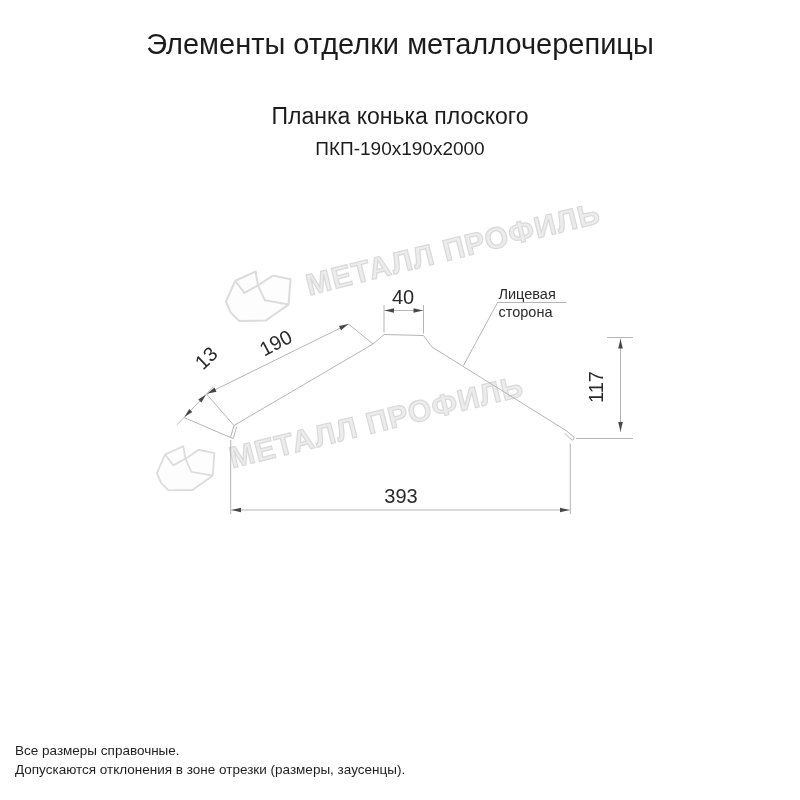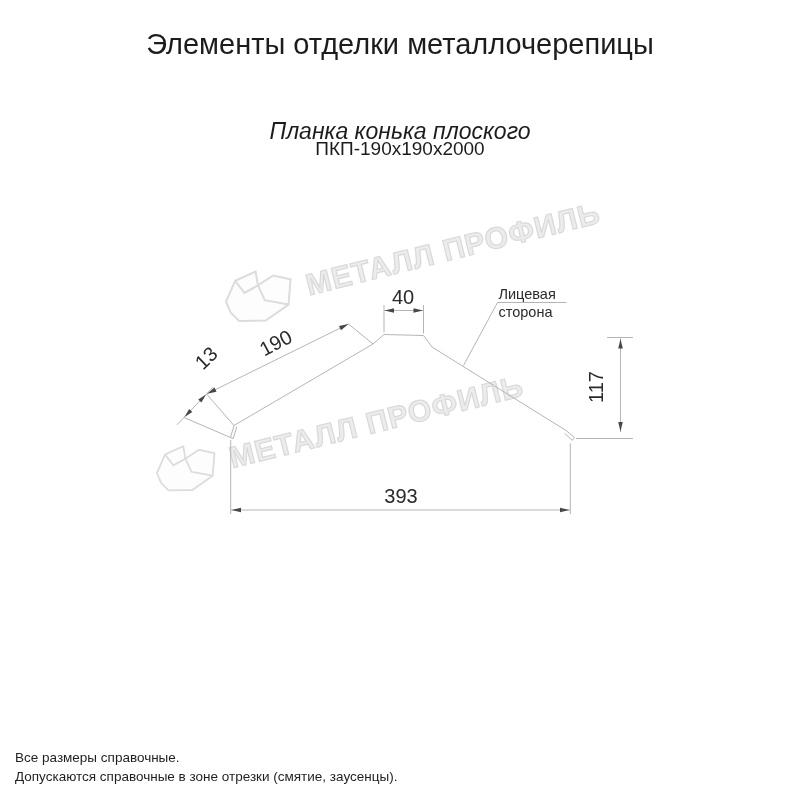--- a/index.html
+++ b/index.html
@@ -1,22 +1,22 @@
 <!DOCTYPE html>
 <html><head>
 <meta charset="utf-8">
 <style>
   html,body{margin:0;padding:0;background:#ffffff;}
   #page{position:relative;width:718px;height:800px;background:#ffffff;overflow:hidden;
         font-family:"Liberation Sans","DejaVu Sans",sans-serif;}
   .hdr{position:absolute;left:0;width:800px;text-align:center;color:#1c1c1c;}
   #title{top:28px;font-size:29px;letter-spacing:0px;}
-  #subtitle{top:118px;font-size:23px;font-style:italic;}
+  #subtitle{top:103px;font-size:23px;}
   #model{top:138px;font-size:19px;}
-  .footer{position:absolute;left:15px;color:#1f1f1f;font-size:13.5px;line-height:18.5px;margin-top:7px;}
+  .footer{position:absolute;left:15px;color:#1f1f1f;font-size:13.5px;line-height:18.5px;}
   #footer{top:742px;}
   
   .wm{position:absolute;display:flex;align-items:center;gap:10px;z-index:1;
       transform:rotate(-14deg);transform-origin:left center;white-space:nowrap;}
   .wm-text{font-size:30px;font-weight:bold;letter-spacing:1px;
            color:#ececec;-webkit-text-stroke:1.2px #d9d9d9;}
   #wm1{left:225px;top:278px;}
   #wm2{left:156px;top:452px;}
   svg.draw{position:absolute;left:0;top:0;z-index:2;}
   .ln{stroke:#b5b5b5;stroke-width:1;fill:none;}
@@ -92,16 +92,16 @@
     <text class="dimtxt" x="401" y="503" text-anchor="middle">393</text>
 
     <line class="ln" x1="497.5" y1="302.5" x2="463.5" y2="365.5"></line>
     <line class="ln" x1="497.5" y1="302.5" x2="566.5" y2="302.5"></line>
     <text class="calltxt" x="498.5" y="298.5">Лицевая</text>
     <text class="calltxt" x="498.5" y="316.5">сторона</text>
   </svg>
 
   <div id="footer" class="footer">
     <div>Все размеры справочные.</div>
-    <div>Допускаются справочные в зоне отрезки (смятие, заусенцы).</div>
+    <div>Допускаются отклонения в зоне отрезки (размеры, заусенцы).</div>
   </div>
 
 </div>
 
 </body></html>

